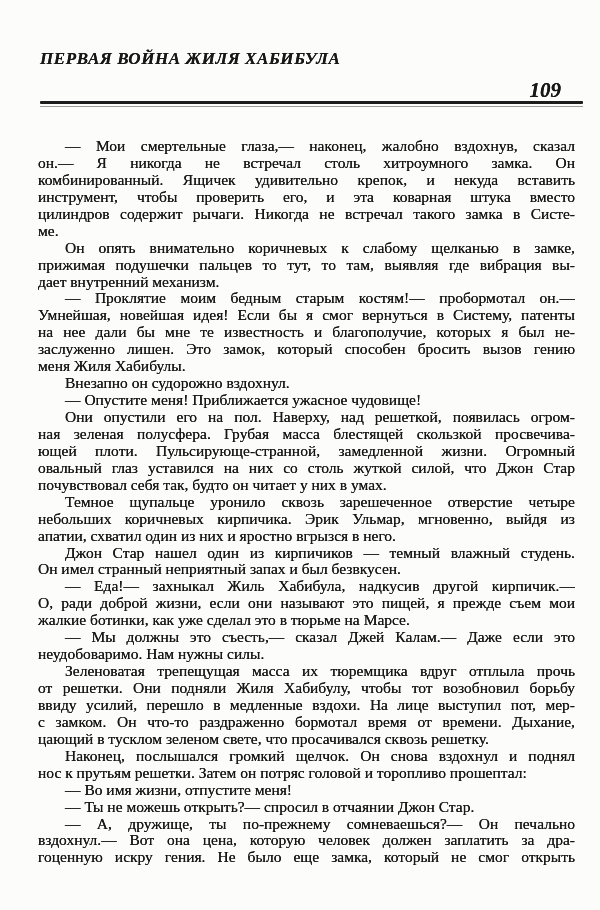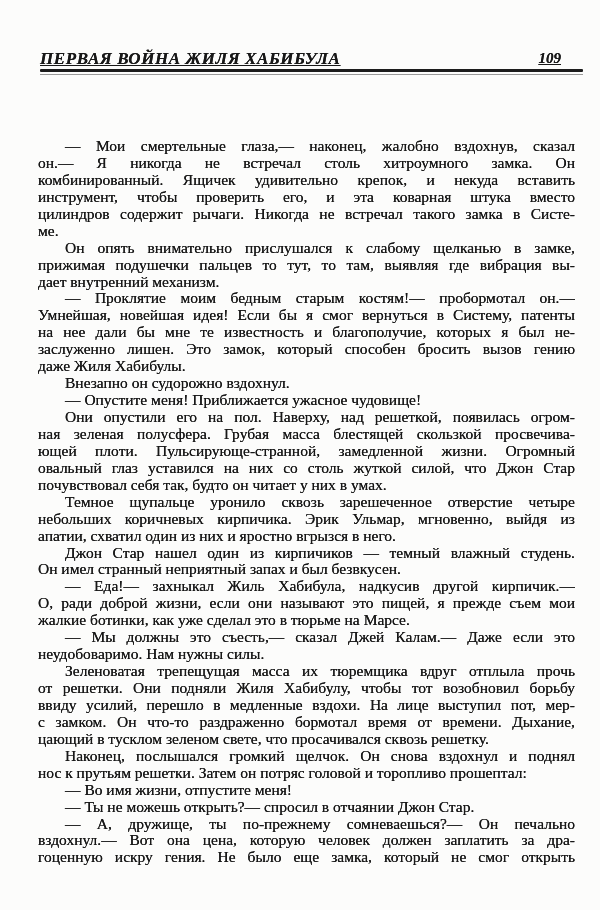--- a/index.html
+++ b/index.html
@@ -21,36 +21,36 @@
     position: absolute;
     left: 40px;
     top: 49px;
     width: 543px;
   }
   .running-header .row {
     display: flex;
     justify-content: space-between;
     align-items: flex-start;
     line-height: 19px;
-    text-decoration: underline;
   }
   .header-title {
     font-style: italic;
     font-weight: bold;
     font-size: 17px;
     letter-spacing: 0.6px;
     white-space: nowrap;
     text-shadow: 0 0 0.4px #181818;
   }
   .header-page-number {
     font-style: italic;
     font-weight: bold;
-    font-size: 15px;
+    font-size: 21px;
     padding-right: 22px;
     text-shadow: 0 0 0.4px #181818;
+    margin-top: 32px;
   }
   .header-rule {
     margin-top: 1px;
     height: 2.5px;
     background: #1c1c1c;
     border-radius: 1px;
   }
   .header-rule-shadow {
     margin-top: 2px;
     height: 1px;
@@ -102,30 +102,30 @@
   <div class="body-text">
       <div class="paragraph">
         <div class="line indent">— Мои смертельные глаза,— наконец, жалобно вздохнув, сказал</div>
         <div class="line">он.— Я никогда не встречал столь хитроумного замка. Он</div>
         <div class="line">комбинированный. Ящичек удивительно крепок, и некуда вставить</div>
         <div class="line">инструмент, чтобы проверить его, и эта коварная штука вместо</div>
         <div class="line">цилиндров содержит рычаги. Никогда не встречал такого замка в Систе-</div>
         <div class="line para-end">ме.</div>
       </div>
       <div class="paragraph">
-        <div class="line indent">Он опять внимательно прислушался к слабому щелканью в замке,</div>
+        <div class="line indent">Он опять внимательно коричневых к слабому щелканью в замке,</div>
         <div class="line">прижимая подушечки пальцев то тут, то там, выявляя где вибрация вы-</div>
         <div class="line para-end">дает внутренний механизм.</div>
       </div>
       <div class="paragraph">
         <div class="line indent">— Проклятие моим бедным старым костям!— пробормотал он.—</div>
         <div class="line">Умнейшая, новейшая идея! Если бы я смог вернуться в Систему, патенты</div>
         <div class="line">на нее дали бы мне те известность и благополучие, которых я был не-</div>
         <div class="line">заслуженно лишен. Это замок, который способен бросить вызов гению</div>
-        <div class="line para-end">даже Жиля Хабибулы.</div>
+        <div class="line para-end">меня Жиля Хабибулы.</div>
       </div>
       <div class="paragraph">
         <div class="line indent para-end">Внезапно он судорожно вздохнул.</div>
       </div>
       <div class="paragraph">
         <div class="line indent para-end">— Опустите меня! Приближается ужасное чудовище!</div>
       </div>
       <div class="paragraph">
         <div class="line indent">Они опустили его на пол. Наверху, над решеткой, появилась огром-</div>
         <div class="line">ная зеленая полусфера. Грубая масса блестящей скользкой просвечива-</div>

